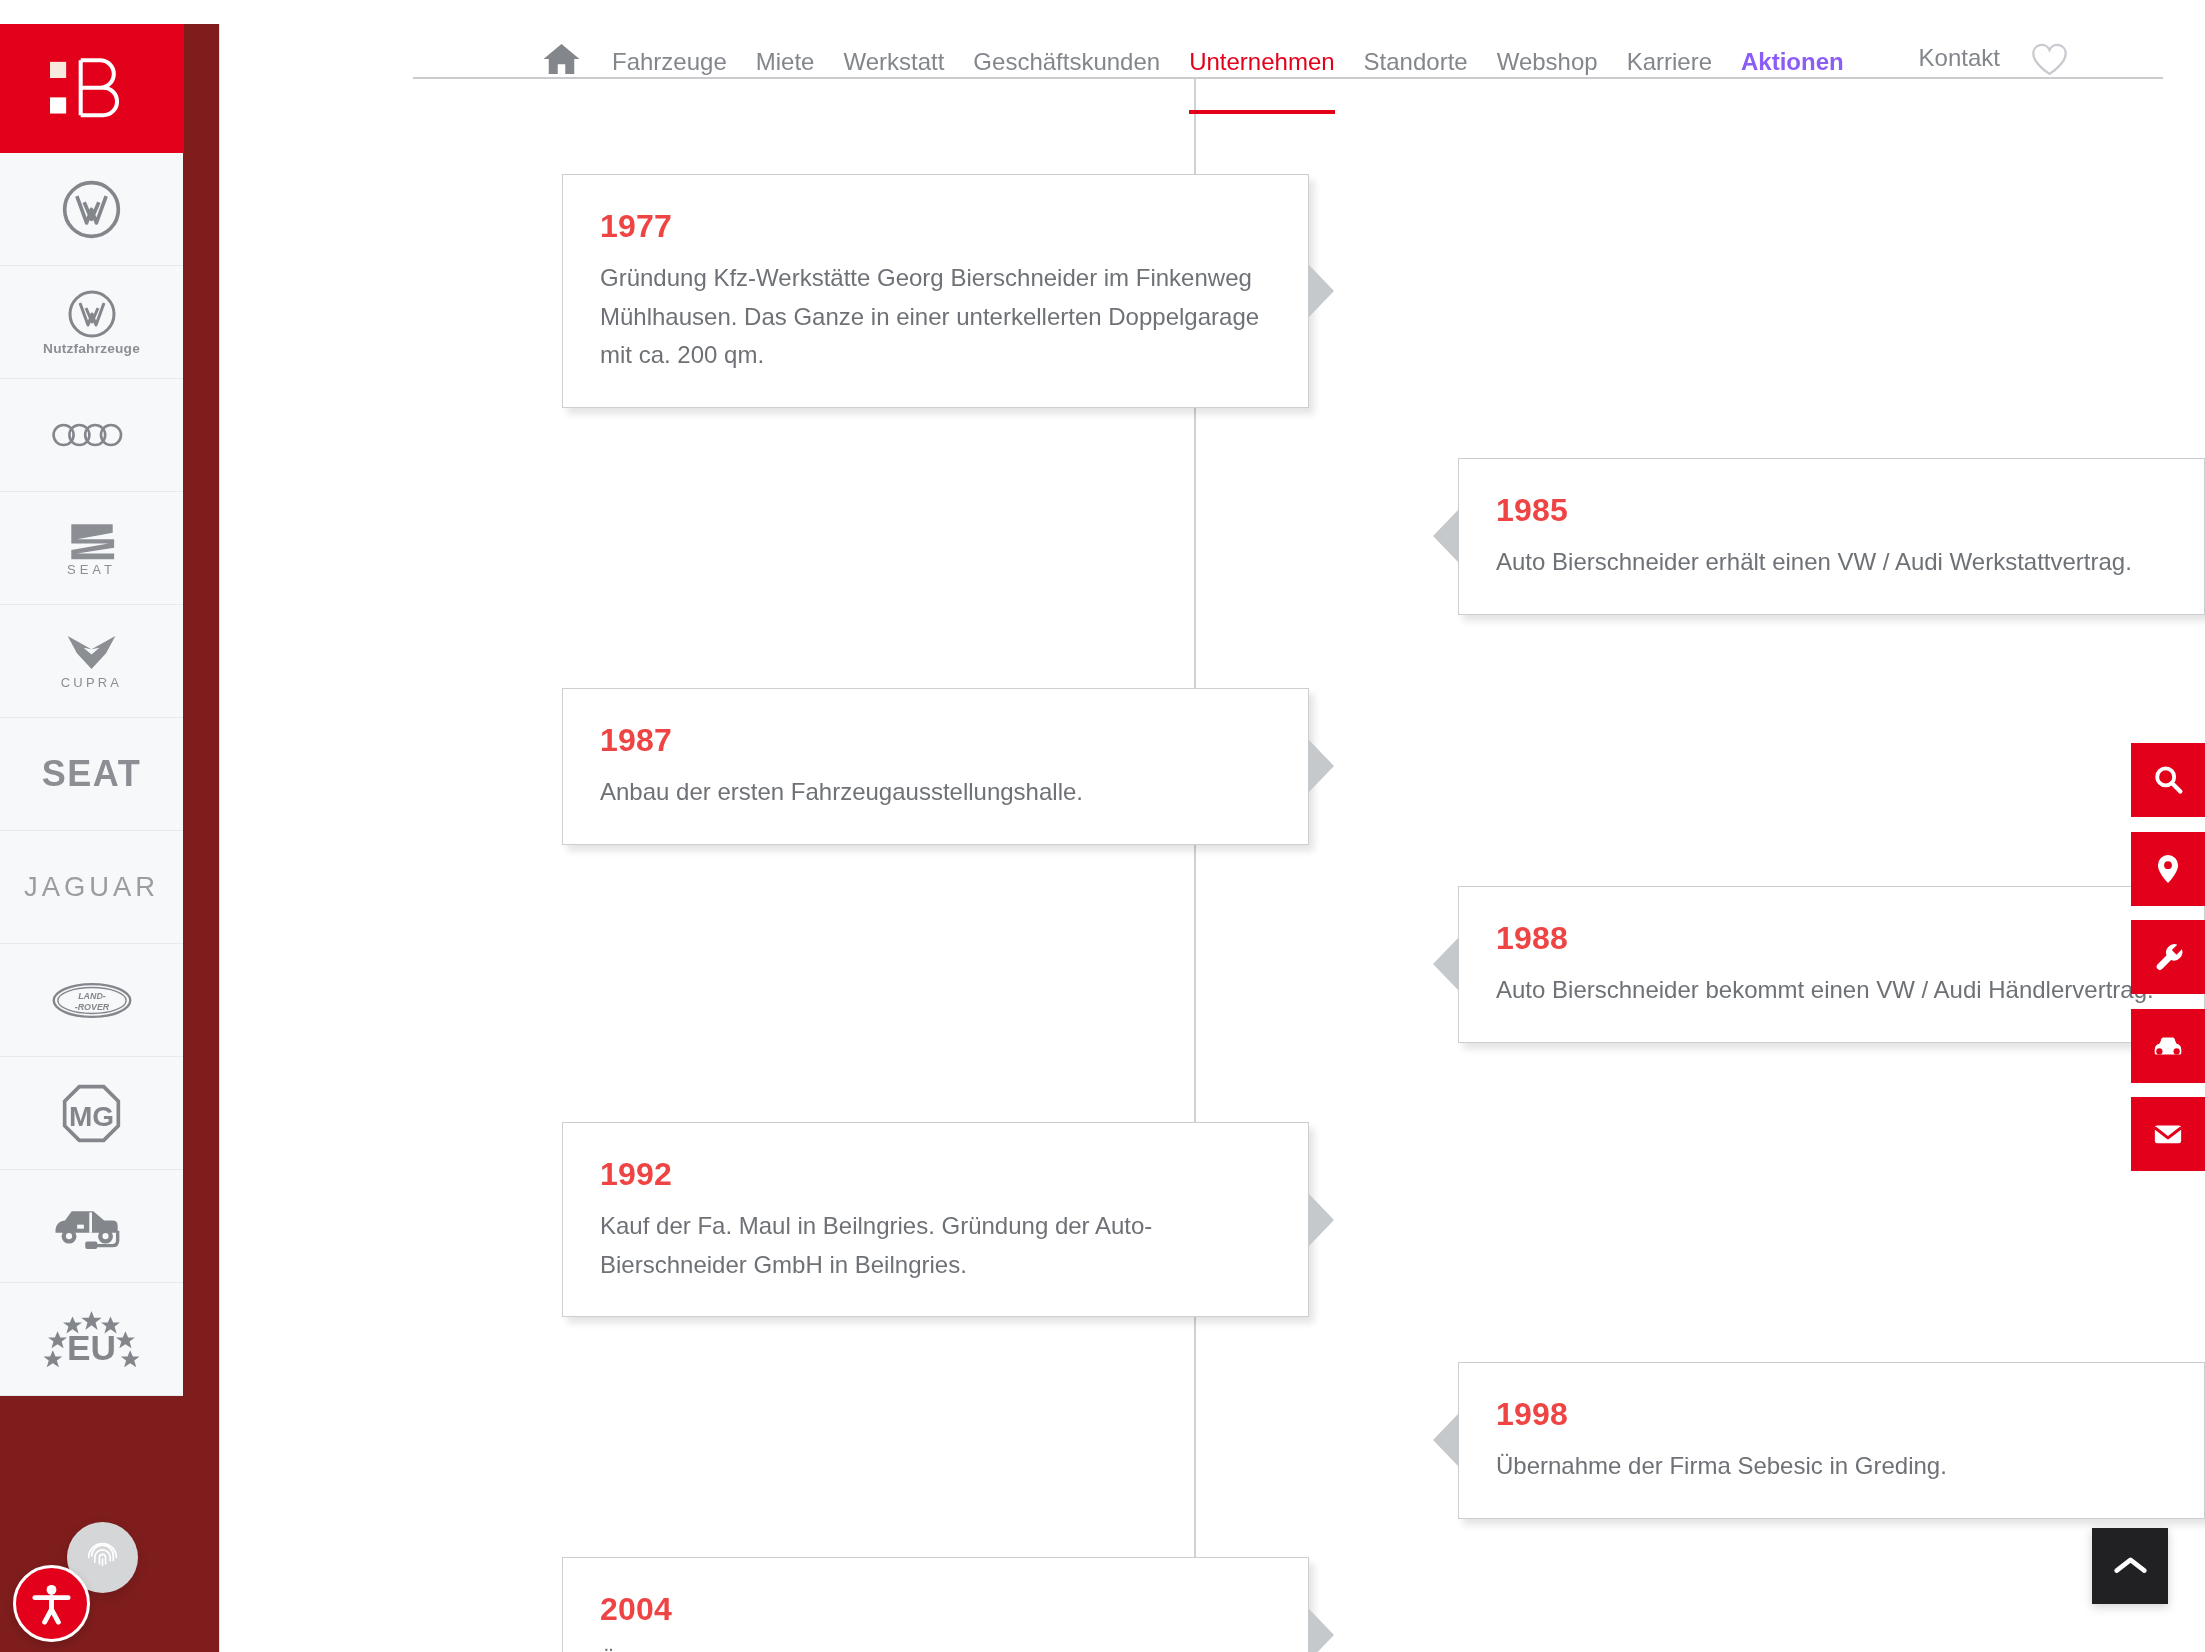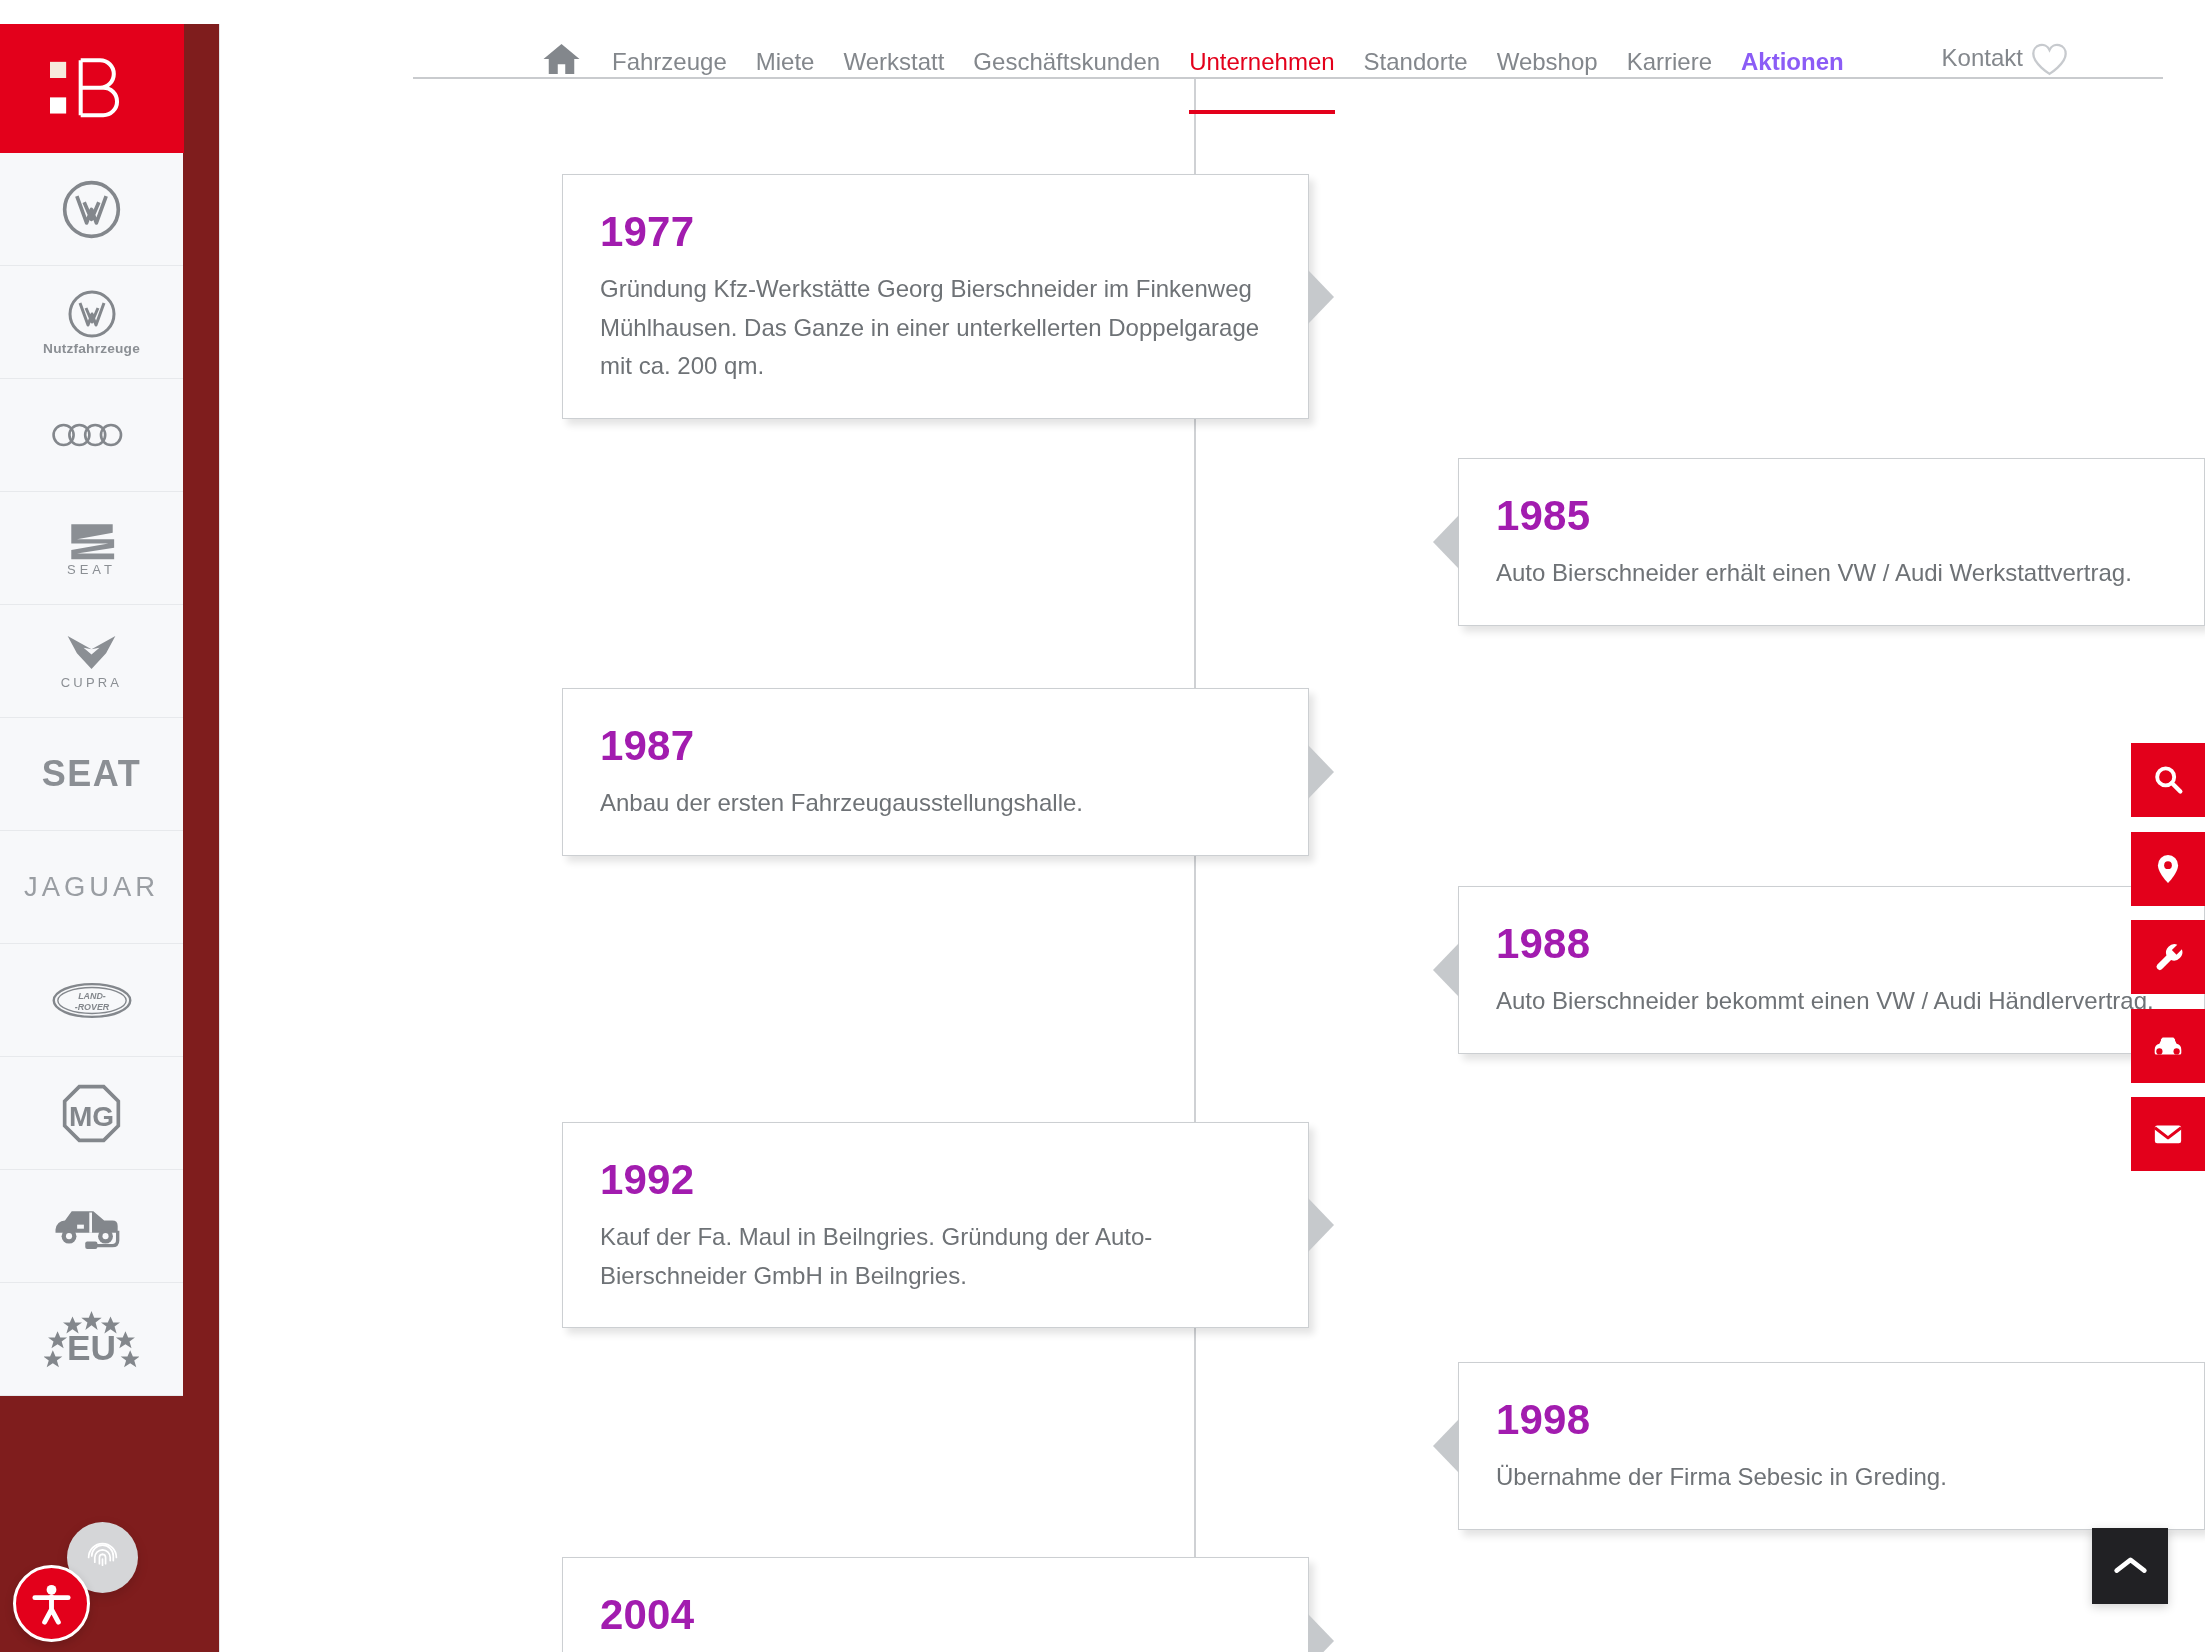--- a/index.html
+++ b/index.html
@@ -132,21 +132,21 @@
     background: #e3001b;
   }
   .nav-link.strong {
     color: #8b5cf6;
     font-weight: 700;
   }
   #nav-right {
     margin-left: auto;
     display: flex;
     align-items: center;
-    gap: 8px;
+    gap: 31px;
     padding-right: 97px;
   }
   #nav-right .nav-link { margin-right: 0; }
   #wishlist-icon-btn { cursor: pointer; display:flex; }
 
   
   #timeline-section {
     position: absolute;
     left: 184px; top: 77px;
     width: 2021px;
@@ -167,23 +167,23 @@
     position: absolute;
     background: #fff;
     border: 1.6px solid #cccfd2;
     box-shadow: 4.8px 5.7px 7.3px rgba(0,0,0,.11);
     padding: 34px 37px 32px 37px;
   }
   .tl-card.left  { left: 378px;  width: 747px; }
   .tl-card.right { left: 1274px; width: 747px; }
 
   .tl-year {
-    font-size: 42px;
+    font-size: 32px;
     font-weight: 700;
-    color: #a21caf;
+    color: #ef4444;
     letter-spacing: 0.2px;
     line-height: 1.1;
     margin-bottom: 14.5px;
   }
   .tl-text {
     font-size: 24px;
     color: #6e7276;
     line-height: 1.62;
   }
   

